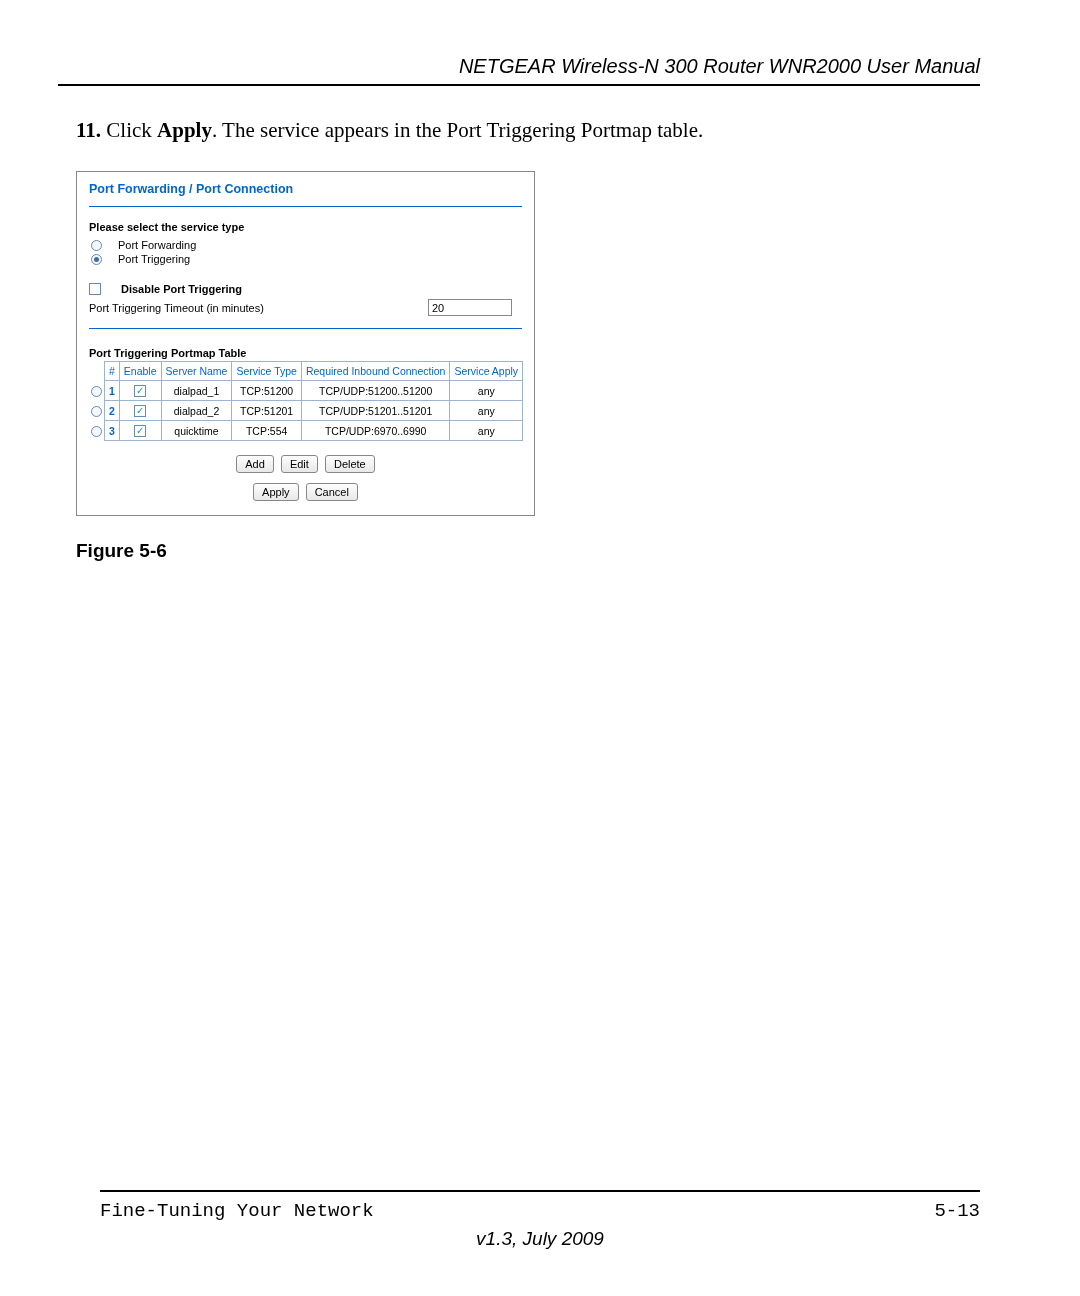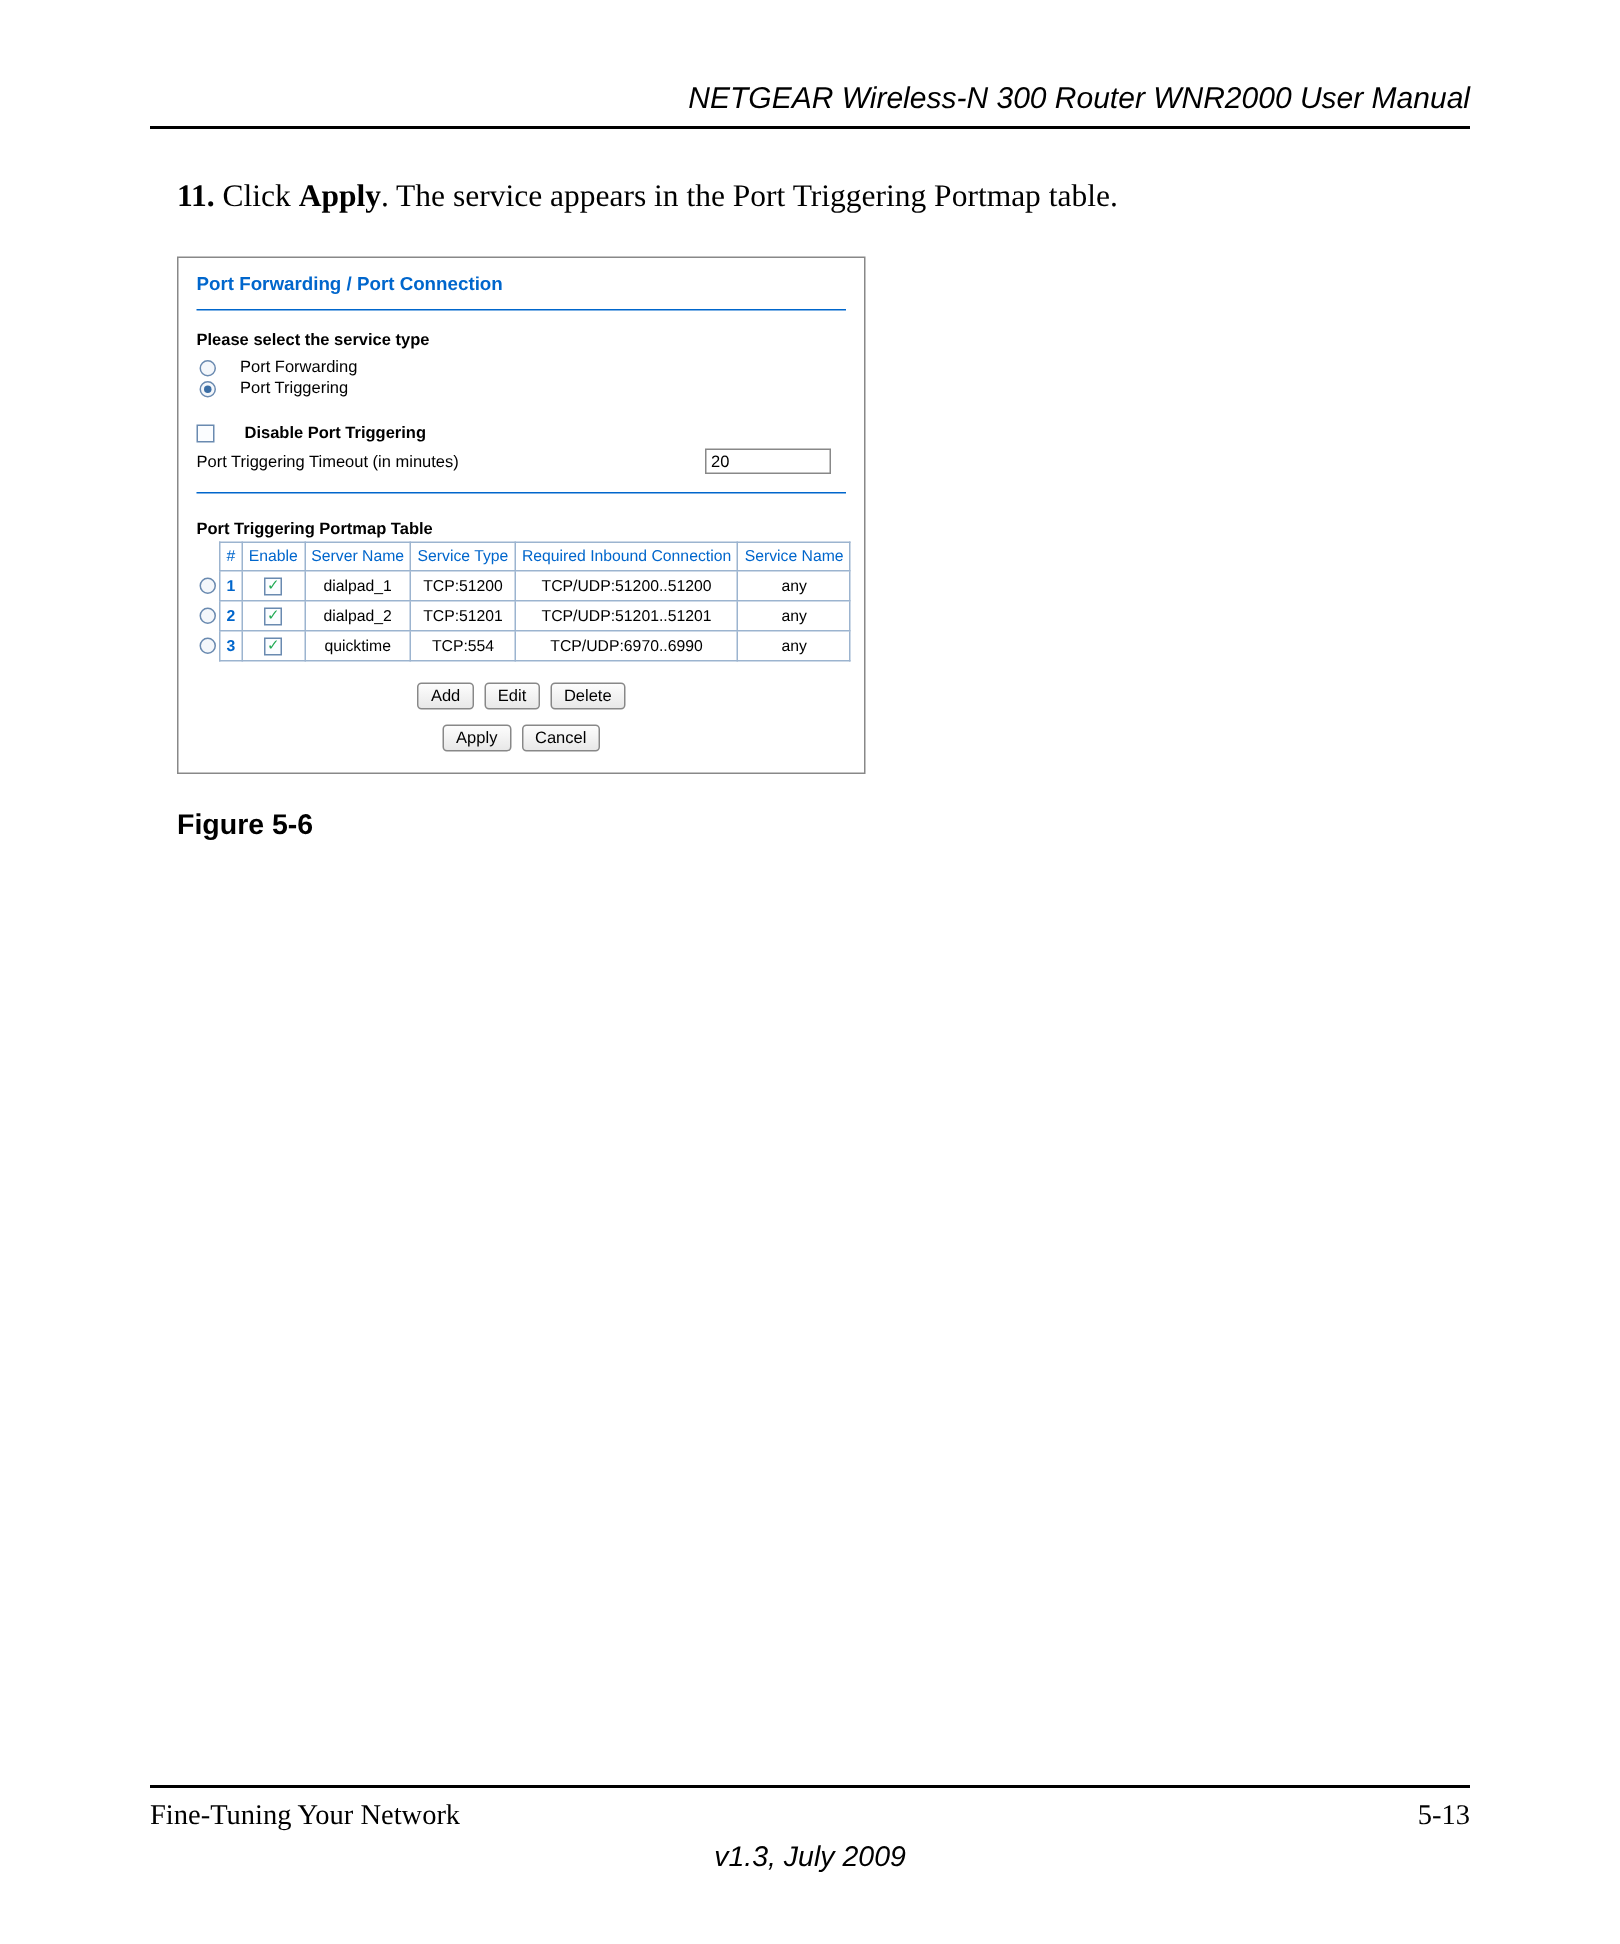--- a/index.html
+++ b/index.html
@@ -7,21 +7,21 @@
     margin: 0;
     padding: 0;
     width: 1080px;
     height: 1296px;
     background: #fff;
     font-family: "Times New Roman", Times, serif;
     color: #000;
     position: relative;
   }
   .page {
-    padding: 55px 100px 40px 100px;
+    padding: 55px 100px 40px 58px;
   }
   .header-title {
     text-align: right;
     font-style: italic;
     font-family: Arial, Helvetica, sans-serif;
     font-size: 20px;
     color: #000;
     margin-bottom: 6px;
   }
   .hr-top {
@@ -199,21 +199,21 @@
     bottom: 46px;
   }
   .hr-bottom {
     border: none;
     border-top: 2px solid #000;
     margin: 0 0 8px 0;
   }
   .footer-row {
     display: flex;
     justify-content: space-between;
-    font-family: Liberation Serif, serif;
+    font-family: Liberation Mono, monospace;
     font-size: 19px;
   }
   .footer-version {
     text-align: center;
     font-family: Arial, Helvetica, sans-serif;
     font-style: italic;
     font-size: 19px;
     margin-top: 6px;
   }
 </style>
@@ -263,21 +263,21 @@
 
       <table class="portmap">
         <thead>
           <tr>
             <th class="sel"></th>
             <th>#</th>
             <th>Enable</th>
             <th>Server Name</th>
             <th>Service Type</th>
             <th>Required Inbound Connection</th>
-            <th>Service Name</th>
+            <th>Service Apply</th>
           </tr>
         </thead>
         <tbody>
           <tr>
             <td class="sel"><span class="row-radio"></span></td>
             <td class="num">1</td>
             <td><span class="row-check">✓</span></td>
             <td>dialpad_1</td>
             <td>TCP:51200</td>
             <td>TCP/UDP:51200..51200</td>

